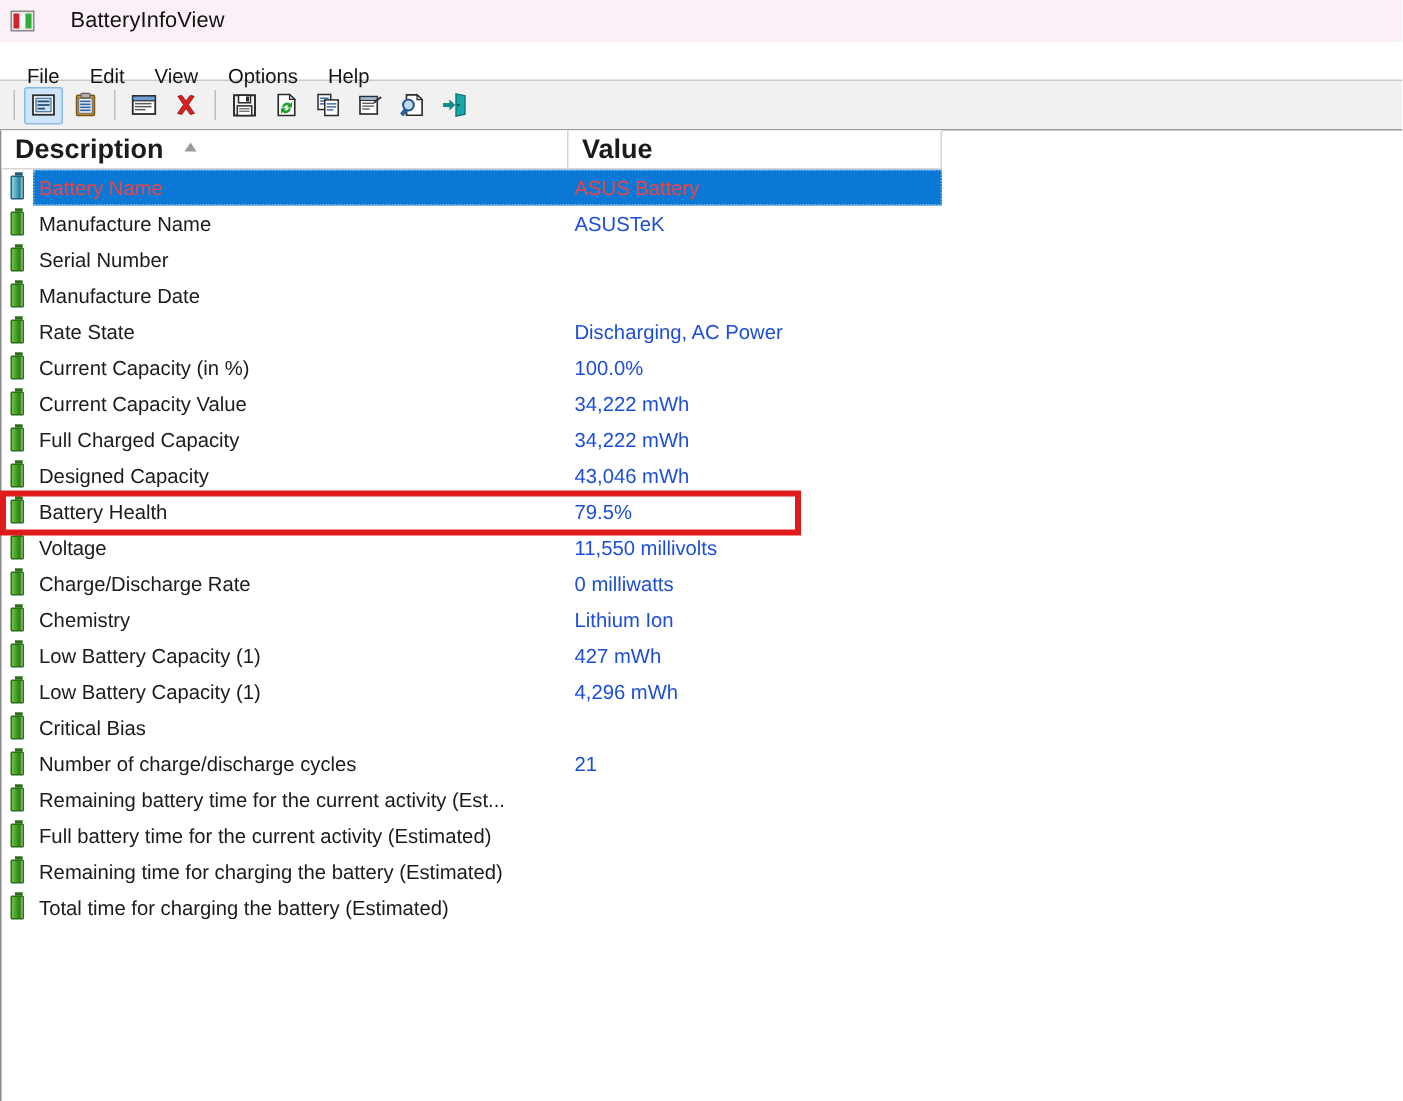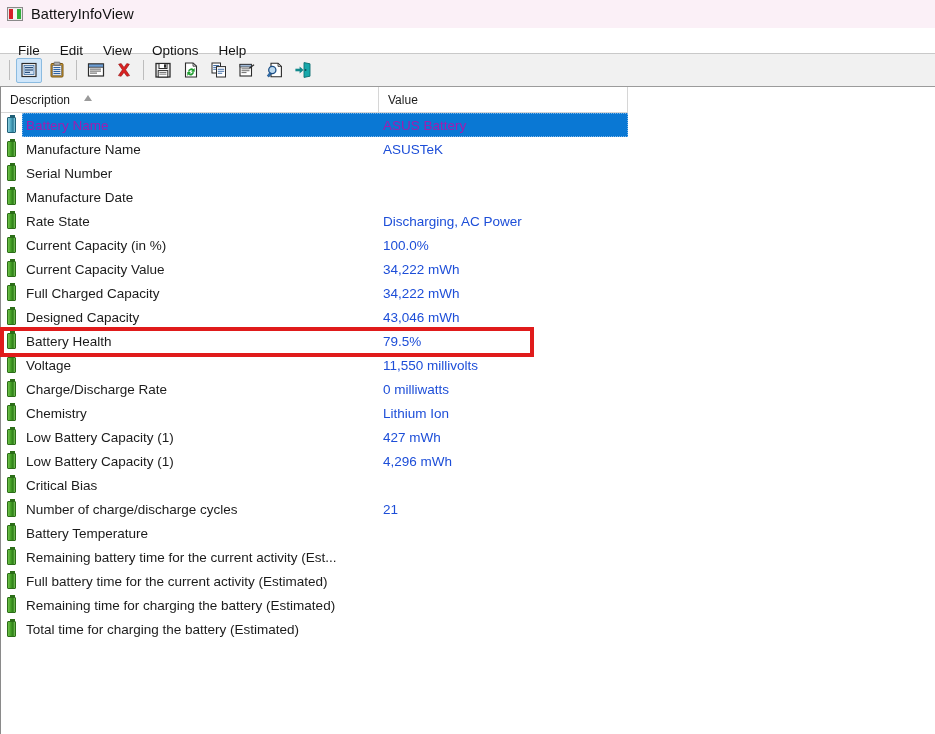--- a/index.html
+++ b/index.html
@@ -39,20 +39,21 @@
     flex: 0 0 auto;
   }
   .app-icon i { display:block; height: 100%; flex: 1 1 auto; }
   .app-icon .b1 { background: #d4202a; }
   .app-icon .b2 { background: #f6f6f6; }
   .app-icon .b3 { background: #2fae3b; }
   .title-text {
     font-size: 14.5px;
     color: #111;
     letter-spacing: .1px;
+    margin-left: 16px;
   }
 
   
   .menubar {
     height: 26px;
     background: #ffffff;
     display: flex;
     align-items: center;
     padding-left: 8px;
     box-sizing: border-box;
@@ -115,26 +116,27 @@
   .lv-header {
     height: 26px;
     display: flex;
     background: #ffffff;
     border-bottom: 1px solid #d6d6d6;
     box-sizing: border-box;
   }
   .lv-col {
     display: flex;
     align-items: center;
-    font-size: 12px;
+    font-size: 18px;
     color: #1b1b1b;
     padding-left: 9px;
     box-sizing: border-box;
     border-right: 1px solid #d6d6d6;
     position: relative;
+    font-weight: bold;
   }
   .lv-col.desc { width: 378px; }
   .lv-col.value { width: 249px; }
   .sort-arrow {
     margin-left: 14px;
     width: 9px;
     height: 9px;
     position: relative;
   }
   .sort-arrow:before {
@@ -153,21 +155,21 @@
     overflow: hidden;
   }
   .lv-row {
     height: 24px;
     display: flex;
     align-items: center;
     box-sizing: border-box;
     position: relative;
   }
   .lv-row.selected .cell-text,
-  .lv-row.selected .cell-value { color: #a21caf; }
+  .lv-row.selected .cell-value { color: #ef4444; }
   .lv-row .sel-bg {
     position: absolute;
     left: 21px;
     right: 0;
     top: 0;
     bottom: 0;
     background: #0a78d4;
     outline: 1px dotted #7fb7e8;
     outline-offset: -1px;
     display: none;
@@ -504,27 +506,20 @@
         <div class="batt-icon">
           <span class="body"></span>
         </div>
         <div class="cell-text">Number of charge/discharge cycles</div>
         <div class="cell-value">21</div>
       </div>
       <div class="lv-row">
         <div class="batt-icon">
           <span class="body"></span>
         </div>
-        <div class="cell-text">Battery Temperature</div>
-        <div class="cell-value"></div>
-      </div>
-      <div class="lv-row">
-        <div class="batt-icon">
-          <span class="body"></span>
-        </div>
         <div class="cell-text">Remaining battery time for the current activity (Est...</div>
         <div class="cell-value"></div>
       </div>
       <div class="lv-row">
         <div class="batt-icon">
           <span class="body"></span>
         </div>
         <div class="cell-text">Full battery time for the current activity (Estimated)</div>
         <div class="cell-value"></div>
       </div>

